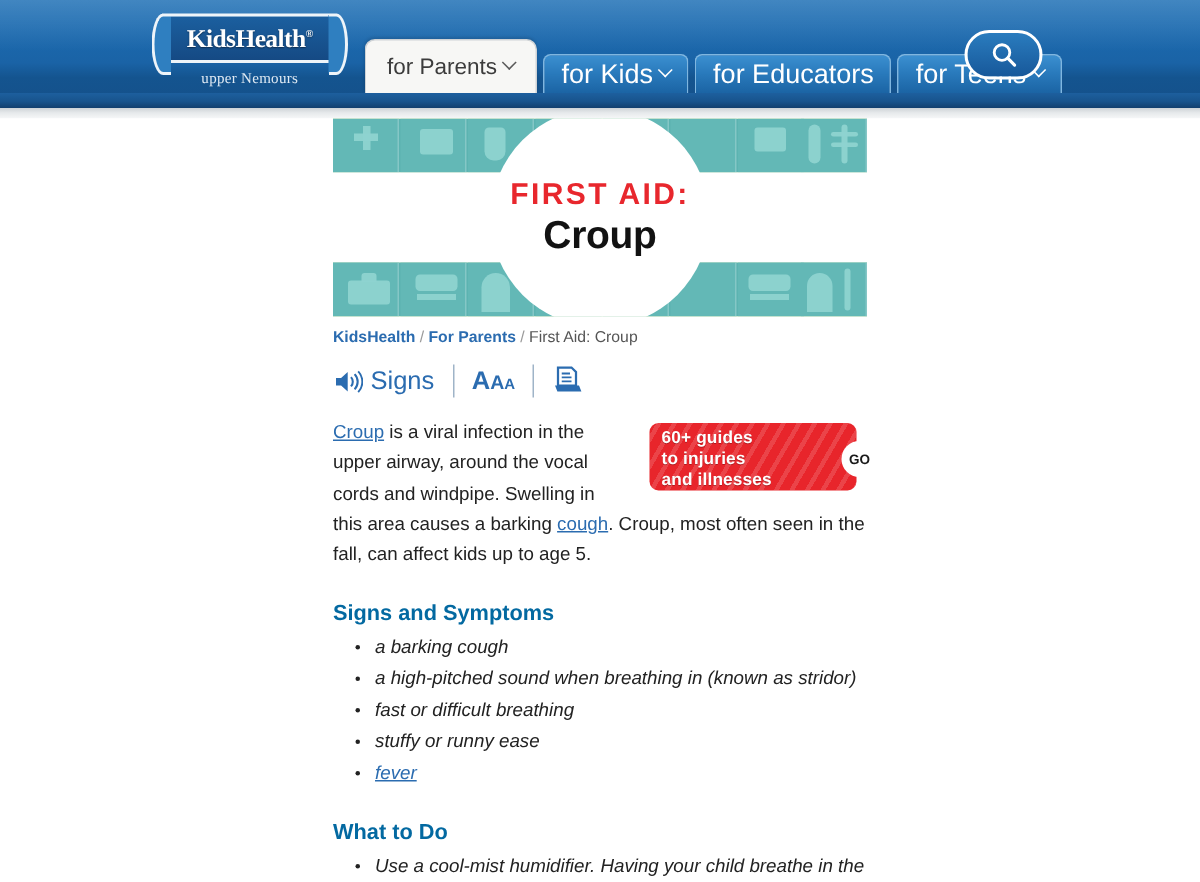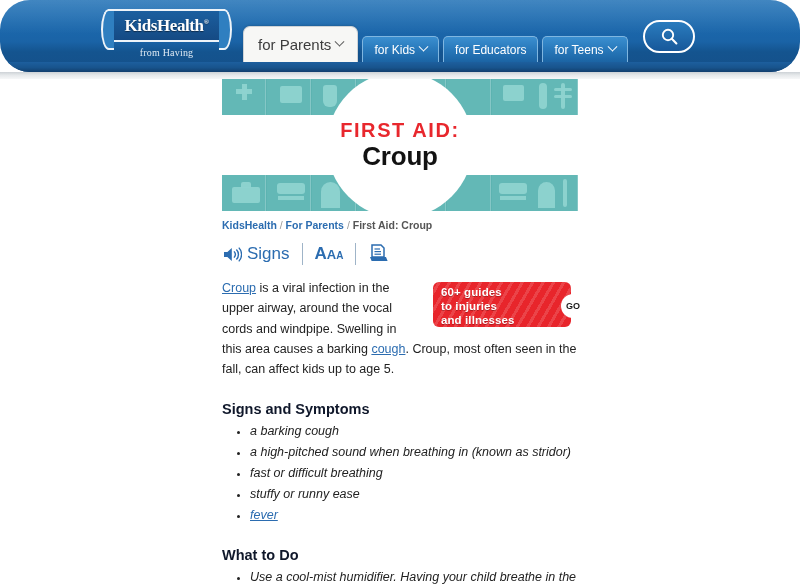--- a/index.html
+++ b/index.html
@@ -12,21 +12,20 @@
     position: relative;
   }
 
   
   .site-header {
     position: relative;
     width: 800px; height: 72px;
     background:
       linear-gradient(to bottom, #1d6fb5 0%, #1b69ae 30%, #1a63a6 58%, #14548f 72%, #15508a 100%);
     overflow: hidden;
-    border-radius: 30px;
   }
   .hdr-sheen {
     position:absolute; left:0; top:0; width:800px; height:34px;
     background: linear-gradient(to bottom, rgba(255,255,255,.16), rgba(255,255,255,0));
     pointer-events:none;
   }
   .hdr-bottombar {
     position:absolute; left:0; bottom:0; width:800px; height:10px;
     background: linear-gradient(to bottom,#1d5f9e 0%, #18548d 55%, #123f6e 100%);
   }
@@ -66,21 +65,21 @@
   .logo-sub {
     margin-top:5px; color:#dfeaf4; font-family:"Liberation Serif", serif;
     font-size:10px; letter-spacing:.2px; white-space:nowrap;
   }
 
   
   .navtabs { position:absolute; left:243px; bottom:10px; display:flex; align-items:flex-end; gap:4px; }
   .tab {
     height:26px; padding:0 11px;
     display:flex; align-items:center; gap:5px;
-    font-size:12px; color:#ffffff; white-space:nowrap;
+    font-size:18px; color:#ffffff; white-space:nowrap;
     border-radius:5px 5px 0 0;
     background: linear-gradient(to bottom,#3b8fd0 0%, #2a7bbd 45%, #1b64a4 100%);
     border:1px solid #7fb6e0; border-bottom:none;
     cursor:pointer;
   }
   .tab .chev { width:7px; height:7px; border-right:1.6px solid currentColor; border-bottom:1.6px solid currentColor; transform:rotate(45deg) translate(-2px,-2px); display:inline-block; }
   .tab.active {
     height:36px; padding:0 14px;
     background:#f7f7f5; color:#3c3c3c;
     font-size:15px;
@@ -135,21 +134,21 @@
     color:#e8272d; font-weight:bold; font-size:20px; letter-spacing:1.6px; line-height:1.1;
   }
   .hero-name{
     color:#121212; font-weight:bold; font-size:26px; letter-spacing:-.2px; line-height:1.15; margin-top:1px;
   }
 
   
   .breadcrumb { margin-top:8px; font-size:10.5px; color:#6f6f6f; font-weight:bold; }
   .breadcrumb a { color:#2b6cb0; text-decoration:none; }
   .breadcrumb .sep { color:#9a9a9a; font-weight:normal; }
-  .breadcrumb .cur { color:#555; font-weight:bold; }
+  .breadcrumb .cur { color:#555; font-weight:normal; }
 
   
   .tools { margin-top:9px; display:flex; align-items:center; height:28px; gap:0; }
   .tool { display:flex; align-items:center; cursor:pointer; }
   .listen { gap:5px; color:#2b6cb0; }
   .listen-label { font-size:17px; font-weight:normal; color:#2b6cb0; }
   .tool-div { width:1px; height:22px; background:#9fb4c8; margin:0 12px; }
   .aaa { color:#2b6cb0; font-weight:bold; display:flex; align-items:baseline; }
   .aaa .a1{ font-size:17px; } .aaa .a2{ font-size:13px; } .aaa .a3{ font-size:10px; }
 
@@ -179,38 +178,38 @@
     display:flex; align-items:center; justify-content:center;
     font-size:9px; font-weight:bold; color:#1a1a1a;
   }
   .promo-arrow{
     position:absolute; right:-14px; top:15px; z-index:3;
     width:0;height:0; border-left:9px solid #ffffff;
     border-top:9px solid transparent; border-bottom:9px solid transparent;
   }
 
   
-  h2.sec { font-size:14.5px; color:#0f172a; margin:22px 0 4px; font-weight:bold; }
+  h2.sec { font-size:14.5px; color:#0369a1; margin:22px 0 4px; font-weight:bold; }
   ul.bul { margin:0; padding-left:28px;font-style:italic; }
   ul.bul li { font-size:12.5px; color:#222; line-height:1.6; margin-bottom:1px; }
   ul.bul li::marker { font-size:11px; }
   ul.bul a { color:#2b6cb0; }
   ul.spaced li { margin-bottom:16px; }
 </style>
 </head>
 <body>
 
 <div class="site-header">
   <div class="hdr-sheen"></div>
 
   <div class="logo">
     <div class="logo-banner">
       <span class="logo-word"><span>KidsHealth</span><sup>®</sup></span>
     </div>
-    <div class="logo-sub">from Having</div>
+    <div class="logo-sub">upper Nemours</div>
   </div>
 
   <div class="navtabs">
     <div class="tab active">
       <span>for Parents</span>
       <i class="chev"></i>
     </div>
     <div class="tab">
       <span>for Kids</span>
       <i class="chev"></i>

